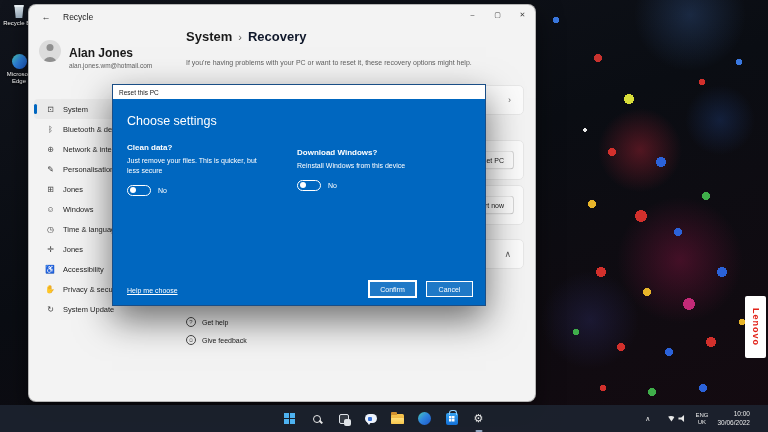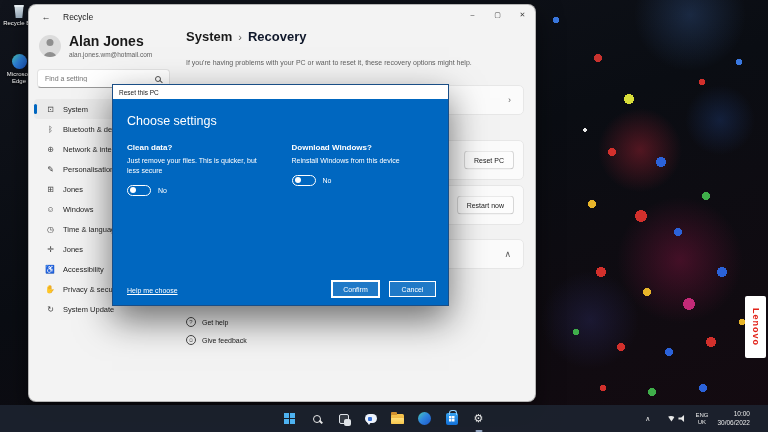--- a/index.html
+++ b/index.html
@@ -55,21 +55,21 @@
   .back-btn{width:18px;height:16px;border:none;background:transparent;font-size:9px;color:#333;cursor:pointer;}
   .window-title{font-size:8.5px;color:#1a1a1a;margin-left:8px;}
   .controls{position:absolute;top:0;right:0;display:flex;}
   .ctrl{width:25px;height:19px;display:flex;align-items:center;justify-content:center;font-size:7px;color:#444;background:transparent;border:none;cursor:pointer;}
 
   .profile{position:absolute;left:10px;top:28px;display:flex;align-items:center;cursor:pointer;}
   .avatar{width:22px;height:22px;border-radius:50%;background:#dcdcdc;position:relative;overflow:hidden;}
   .avatar::before{content:"";position:absolute;top:4px;left:50%;transform:translateX(-50%);width:7px;height:7px;border-radius:50%;background:#8f8f8f;}
   .avatar::after{content:"";position:absolute;bottom:-3px;left:50%;transform:translateX(-50%);width:14px;height:8px;border-radius:7px 7px 0 0;background:#8f8f8f;}
   .p-text{margin-left:8px;}
-  .p-name{font-size:14px;font-weight:700;color:#1a1a1a;}
+  .p-name{font-size:12px;font-weight:700;color:#1a1a1a;margin-top:13px;}
   .p-email{font-size:6.5px;color:#5f5f5f;margin-top:2px;}
 
   .searchbox{position:absolute;left:8px;top:64px;width:133px;height:19px;background:#fff;border:1px solid #e2e2e2;border-bottom:1px solid #9a9a9a;border-radius:4px;display:flex;align-items:center;}
   .searchbox input{flex:1;border:none;outline:none;font-size:7px;padding-left:7px;background:transparent;color:#333;font-family:"Liberation Sans",sans-serif;}
   .mag{width:6px;height:6px;border:1px solid #555;border-radius:50%;position:relative;margin-right:8px;flex:none;}
   .mag::after{content:"";position:absolute;width:4px;height:1px;background:#555;transform:rotate(45deg);right:-3px;bottom:-1px;}
 
   .nav{position:absolute;left:5px;top:94px;width:150px;}
   .nav-item{height:20px;display:flex;align-items:center;padding-left:10px;border-radius:4px;position:relative;cursor:pointer;}
   .nav-item .g{width:13px;font-size:8px;color:#454545;text-align:center;margin-right:6px;}
@@ -91,26 +91,26 @@
   .card-d{top:234px;height:30px;cursor:pointer;}
   .card .chev{position:absolute;right:12px;top:50%;transform:translateY(-50%);font-size:9px;color:#5f5f5f;}
   .winbtn{position:absolute;right:9px;top:50%;transform:translateY(-50%);padding:5px 9px;background:#fdfdfd;border:1px solid #d7d7d7;border-bottom-color:#c3c3c3;border-radius:4px;font-size:7px;color:#1a1a1a;cursor:pointer;font-family:"Liberation Sans",sans-serif;}
 
   .f-link{position:absolute;left:0;display:flex;align-items:center;gap:6px;font-size:7px;color:#1a1a1a;cursor:pointer;}
   .f1{top:312px;}
   .f2{top:330px;}
   .o-icon{width:10px;height:10px;border:1px solid #4a4a4a;border-radius:50%;font-size:6px;display:flex;align-items:center;justify-content:center;color:#4a4a4a;}
 
   
-  .dialog{position:absolute;left:112px;top:84px;width:337px;height:222px;z-index:30;background:#0067c0;border:1px solid #1a4e86;box-shadow:0 14px 34px rgba(0,0,0,.55);}
+  .dialog{position:absolute;left:112px;top:84px;width:374px;height:222px;z-index:30;background:#0067c0;border:1px solid #1a4e86;box-shadow:0 14px 34px rgba(0,0,0,.55);}
   .dlg-titlebar{height:14px;background:#fff;display:flex;align-items:center;padding-left:6px;}
   .dlg-title{font-size:6.5px;color:#1a1a1a;}
   .dlg-body{position:relative;height:208px;padding:10px 14px;color:#fff;}
   .dlg-h{font-size:12.5px;font-weight:400;margin:5px 0 15px;}
-  .cols{display:flex;gap:22px;}
+  .cols{display:flex;gap:22px;align-items:center;}
   .col{width:148px;}
   .opt-t{font-size:8px;font-weight:700;margin-bottom:4px;}
   .opt-d{font-size:7px;line-height:1.4;width:142px;}
   .tg-row{display:flex;align-items:center;gap:7px;margin-top:9px;cursor:pointer;}
   .tg{width:24px;height:11px;border:1px solid #fff;border-radius:6px;position:relative;flex:none;}
   .tg::after{content:"";position:absolute;left:2px;top:1.5px;width:6px;height:6px;border-radius:50%;background:#fff;}
   .tg-lbl{font-size:7px;}
   .dlg-help{position:absolute;left:14px;bottom:13px;font-size:7px;text-decoration:underline;color:#fff;cursor:pointer;}
   .dlg-btns{position:absolute;right:12px;bottom:10px;display:flex;gap:10px;}
   .dlg-btn{min-width:47px;height:16px;font-size:7px;color:#fff;background:rgba(255,255,255,.12);border:1px solid #fff;display:flex;align-items:center;justify-content:center;cursor:pointer;font-family:"Liberation Sans",sans-serif;}
@@ -186,24 +186,20 @@
     </div>
 
     <div class="profile">
       <div class="avatar"></div>
       <div class="p-text">
         <div class="p-name">Alan Jones</div>
         <div class="p-email">alan.jones.wm@hotmail.com</div>
       </div>
     </div>
 
-    <div class="searchbox">
-      <input type="text" placeholder="Find a setting" style="">
-      <span class="mag"></span>
-    </div>
 
     <nav class="nav">
       <div class="nav-item selected">
           <span class="g">⊡</span>
           <span class="lbl">System</span>
         </div>
       <div class="nav-item">
           <span class="g">ᛒ</span>
           <span class="lbl">Bluetooth &amp; devices</span>
         </div>

